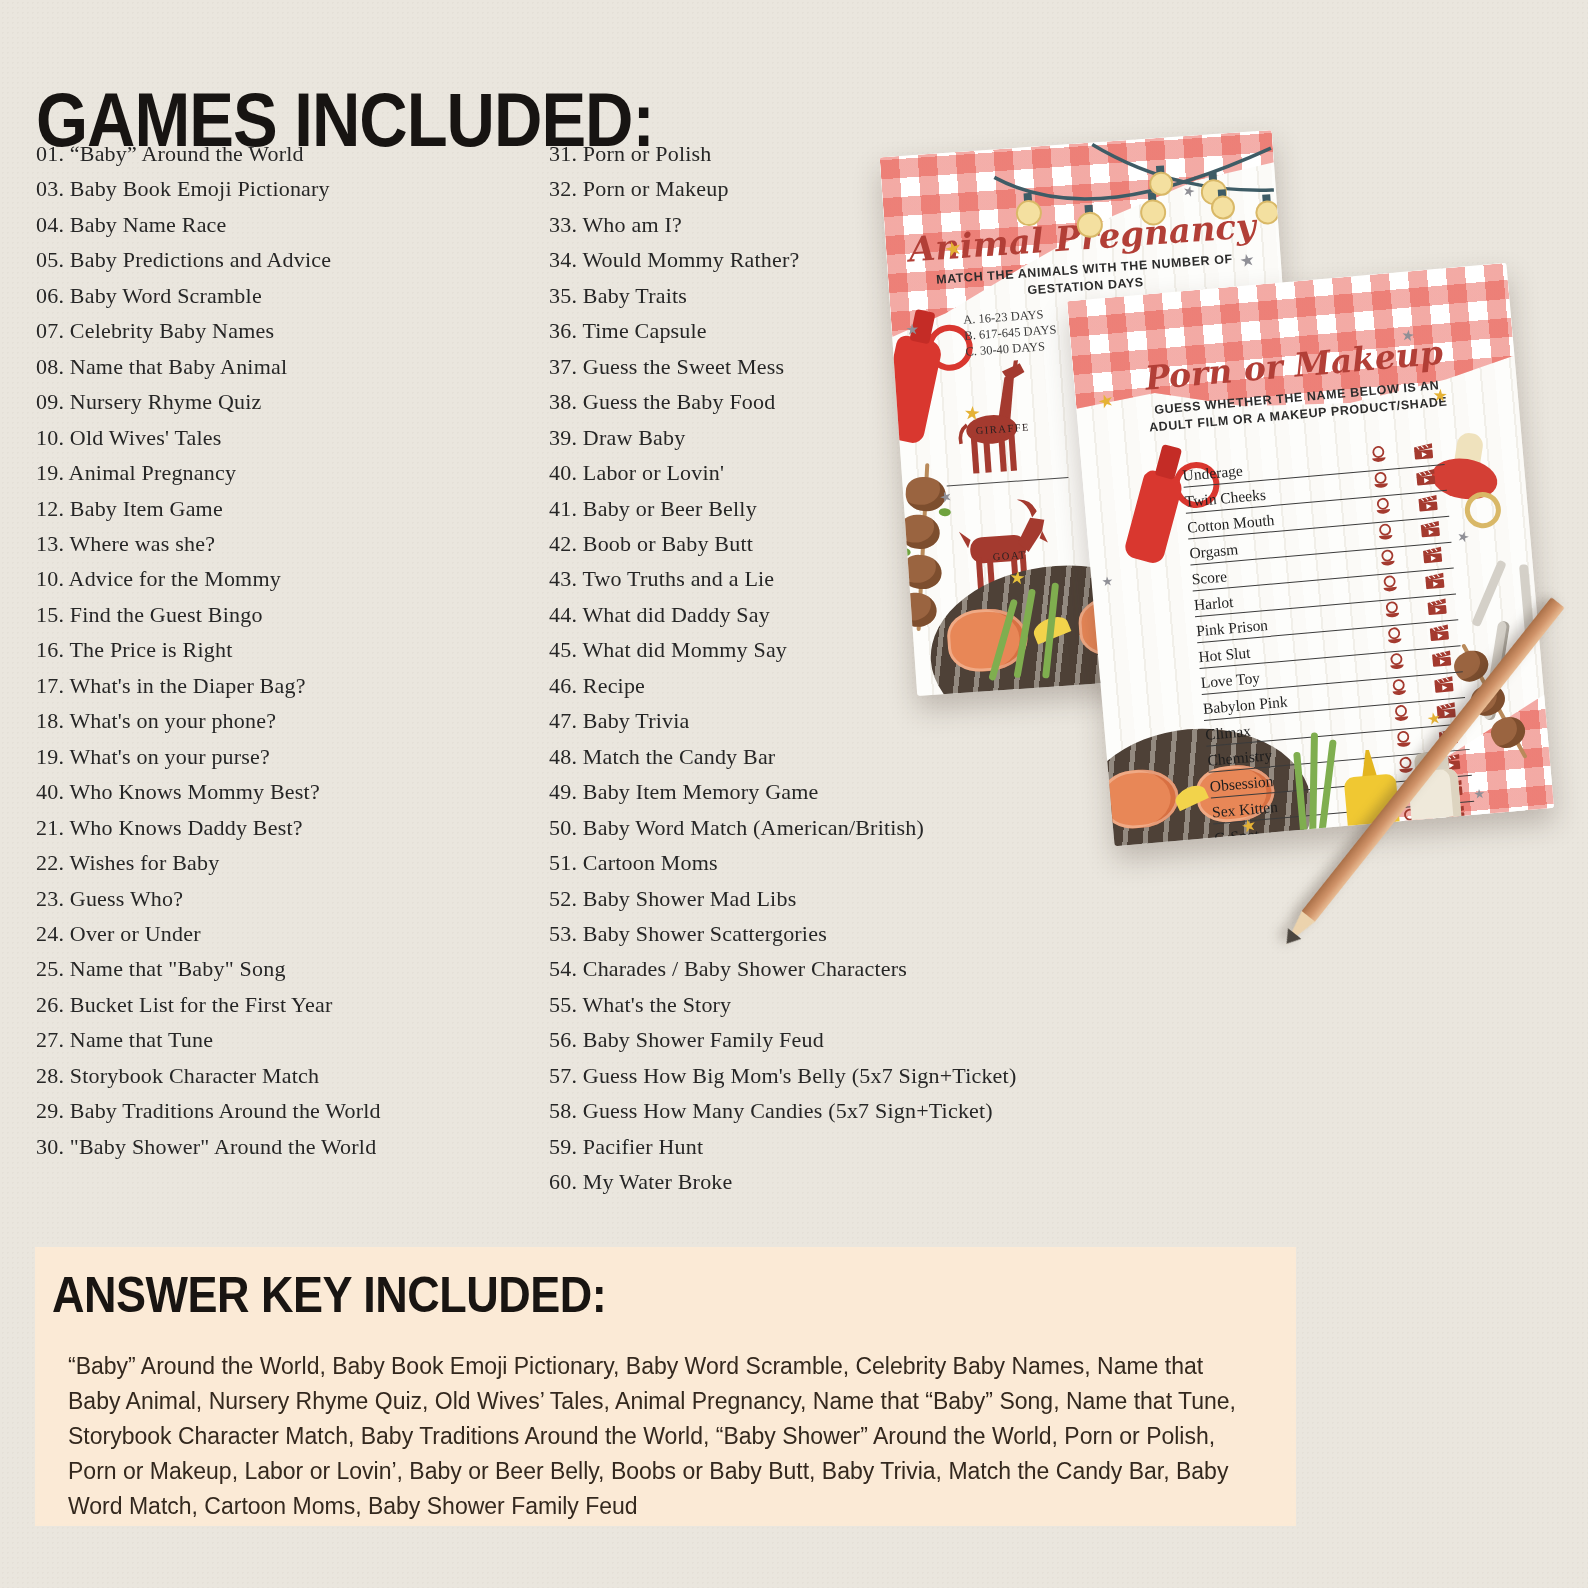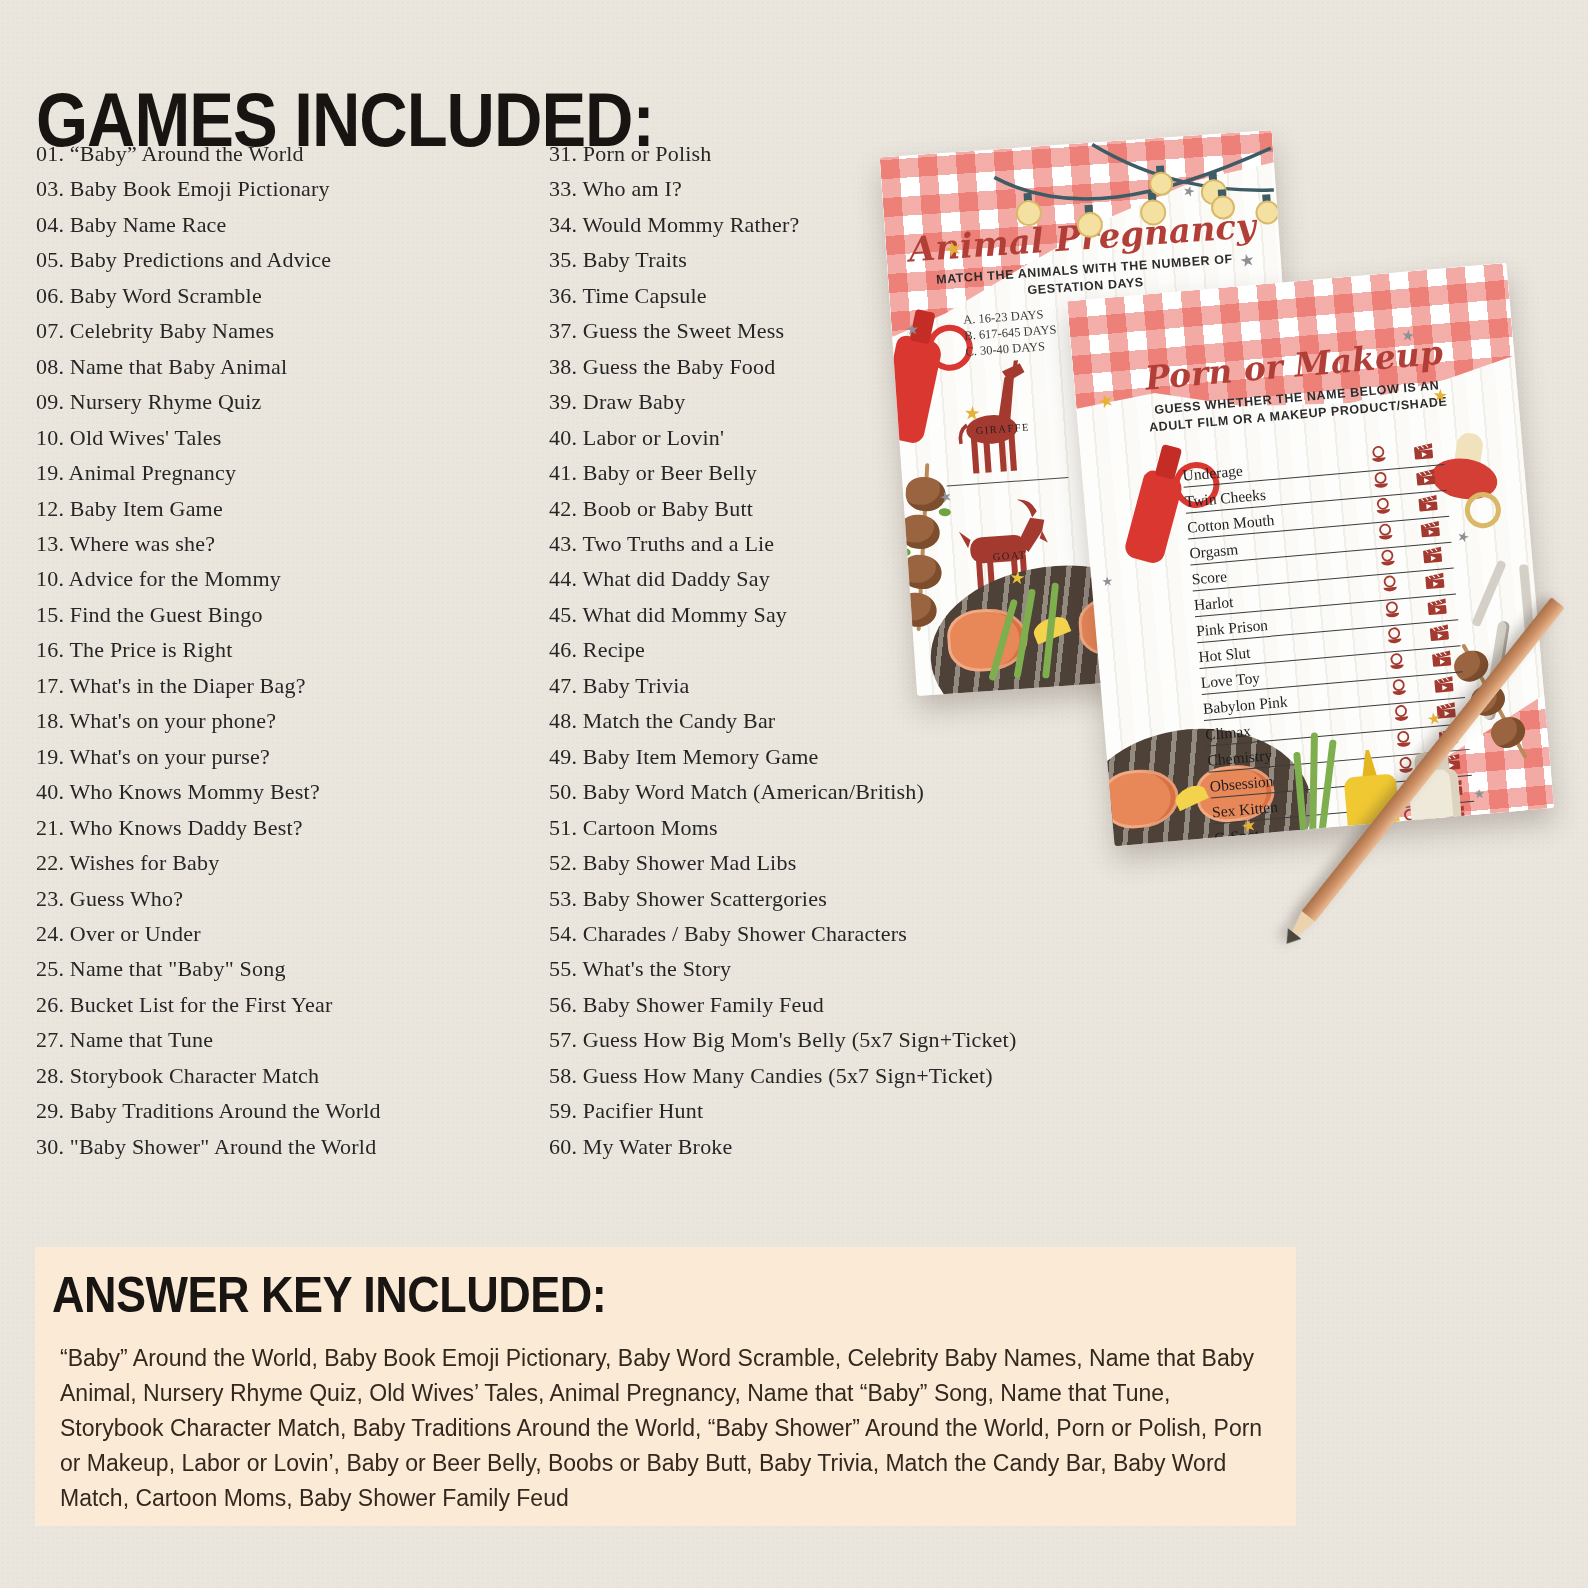--- a/index.html
+++ b/index.html
@@ -12,21 +12,21 @@
     letter-spacing:-1px;transform:scaleY(1.14);transform-origin:left top;white-space:nowrap;z-index:1;}
   ol.games{position:absolute;margin:0;padding:0;list-style:none;z-index:1;}
   ol.games li{line-height:35.45px;font-size:22px;color:#262626;white-space:nowrap;letter-spacing:.2px;font-family:Liberation Serif, serif;}
   #col1{left:36px;top:136px;}
   #col2{left:549px;top:136px;}
 
   
   .answer-box{position:absolute;left:35px;top:1247px;width:1261px;height:279px;background:#fbead6;z-index:1;}
   .answer-box h2{margin:0;padding:18px 0 0 17px;font-size:45px;font-weight:700;color:#191512;
     letter-spacing:-.5px;transform:scaleY(1.1);transform-origin:left top;}
-  .answer-box p{margin:8px;padding:16px 24px 0 17px;font-size:23px;line-height:35px;color:#33281e;max-width:1225px;}
+  .answer-box p{margin:16px;padding:16px 24px 0 17px;font-size:23px;line-height:35px;color:#33281e;max-width:1225px;}
 
   
   .card{position:absolute;overflow:hidden;border-radius:3px;
     background:repeating-linear-gradient(90deg,#fdfdfb 0 15px,#f1efe9 15px 17px,#fbfaf7 17px 30px);
     box-shadow:0 14px 28px rgba(60,45,35,.25);}
   .gingham{background:
     repeating-linear-gradient(90deg,rgba(231,86,75,.50) 0 19px,rgba(255,255,255,.05) 19px 38px),
     repeating-linear-gradient(0deg,rgba(231,86,75,.50) 0 19px,rgba(255,255,255,.05) 19px 38px),#fff;}
   .script-title{position:absolute;width:100%;text-align:center;font-family:"DejaVu Serif",serif;
     font-style:italic;font-weight:700;color:#b23f37;}
@@ -135,20 +135,21 @@
       <li>25. Name that "Baby" Song</li>
       <li>26. Bucket List for the First Year</li>
       <li>27. Name that Tune</li>
       <li>28. Storybook Character Match</li>
       <li>29. Baby Traditions Around the World</li>
       <li>30. "Baby Shower" Around the World</li>
     </ol>
   <ol class="games" id="col2">
 
   <li>31. Porn or Polish</li>
+      <li>32. Porn or Makeup</li>
       <li>33. Who am I?</li>
       <li>34. Would Mommy Rather?</li>
       <li>35. Baby Traits</li>
       <li>36. Time Capsule</li>
       <li>37. Guess the Sweet Mess</li>
       <li>38. Guess the Baby Food</li>
       <li>39. Draw Baby</li>
       <li>40. Labor or Lovin'</li>
       <li>41. Baby or Beer Belly</li>
       <li>42. Boob or Baby Butt</li>

